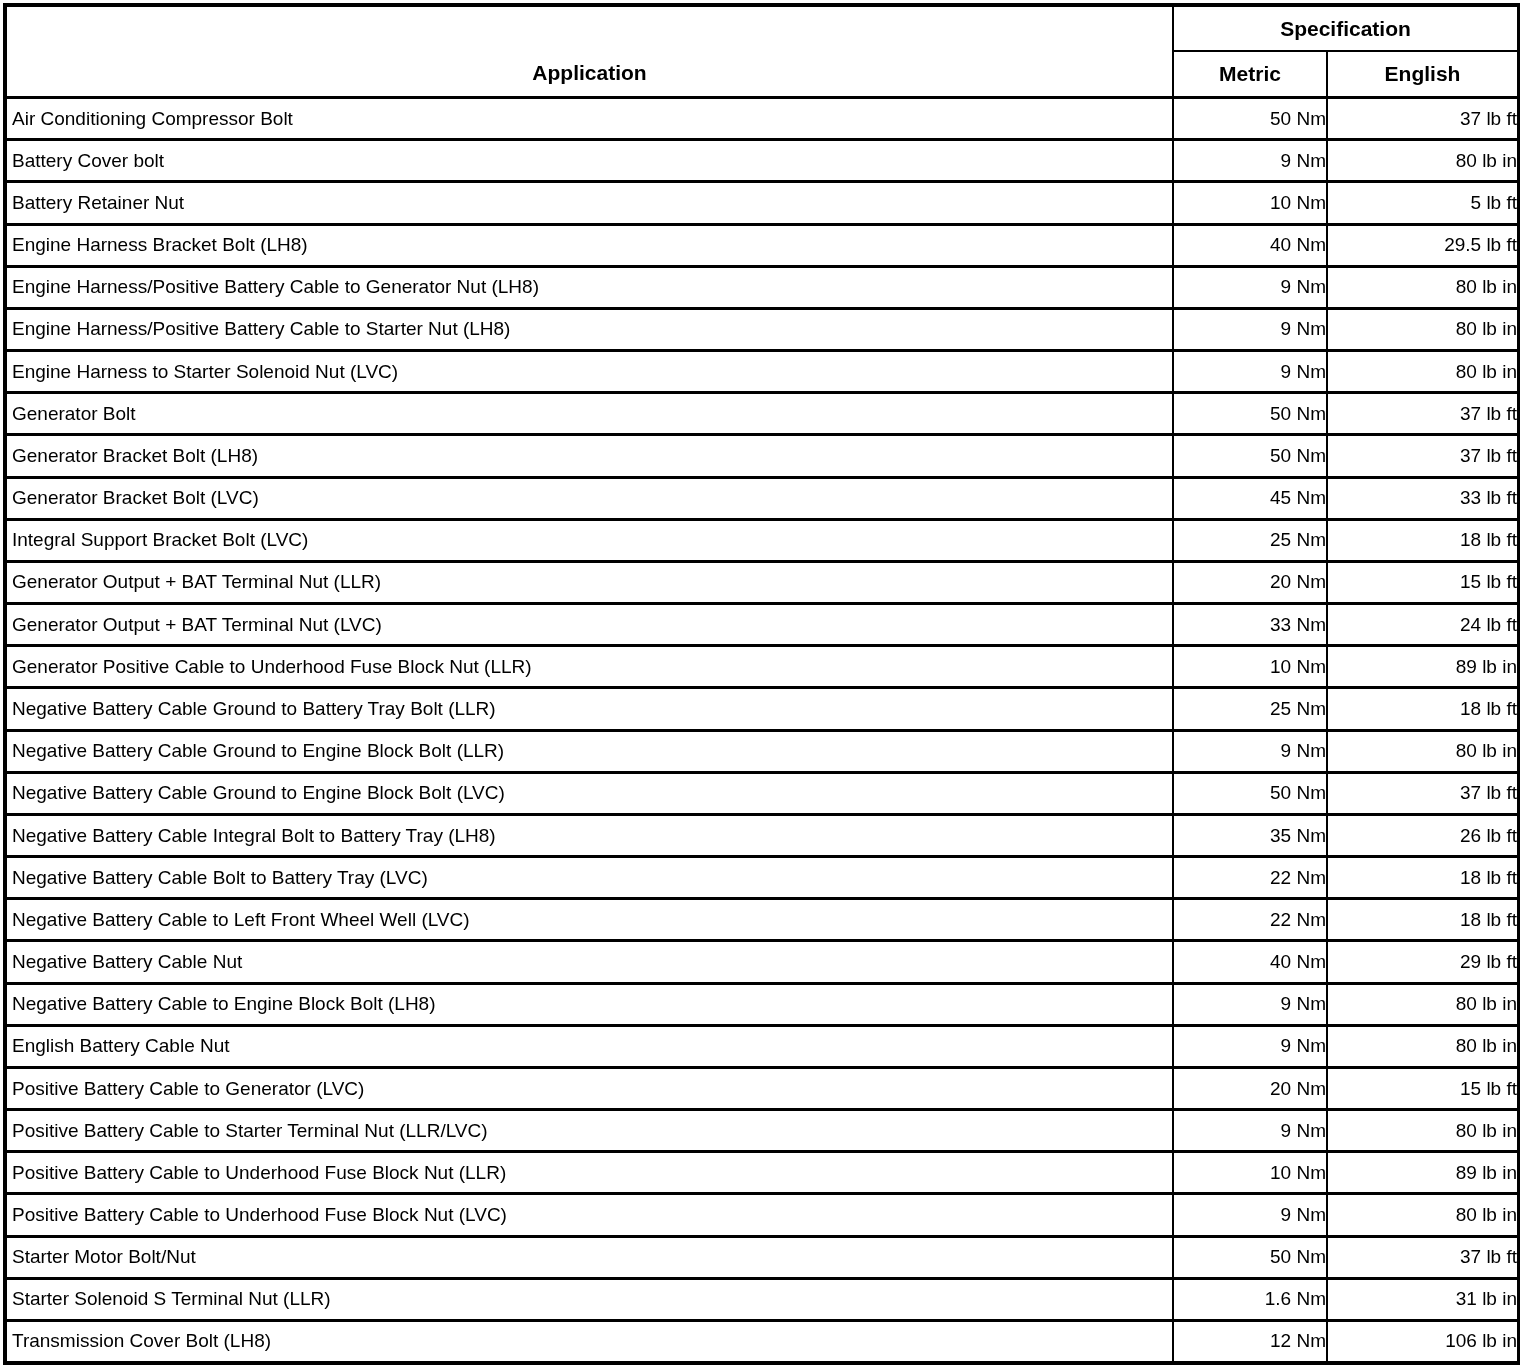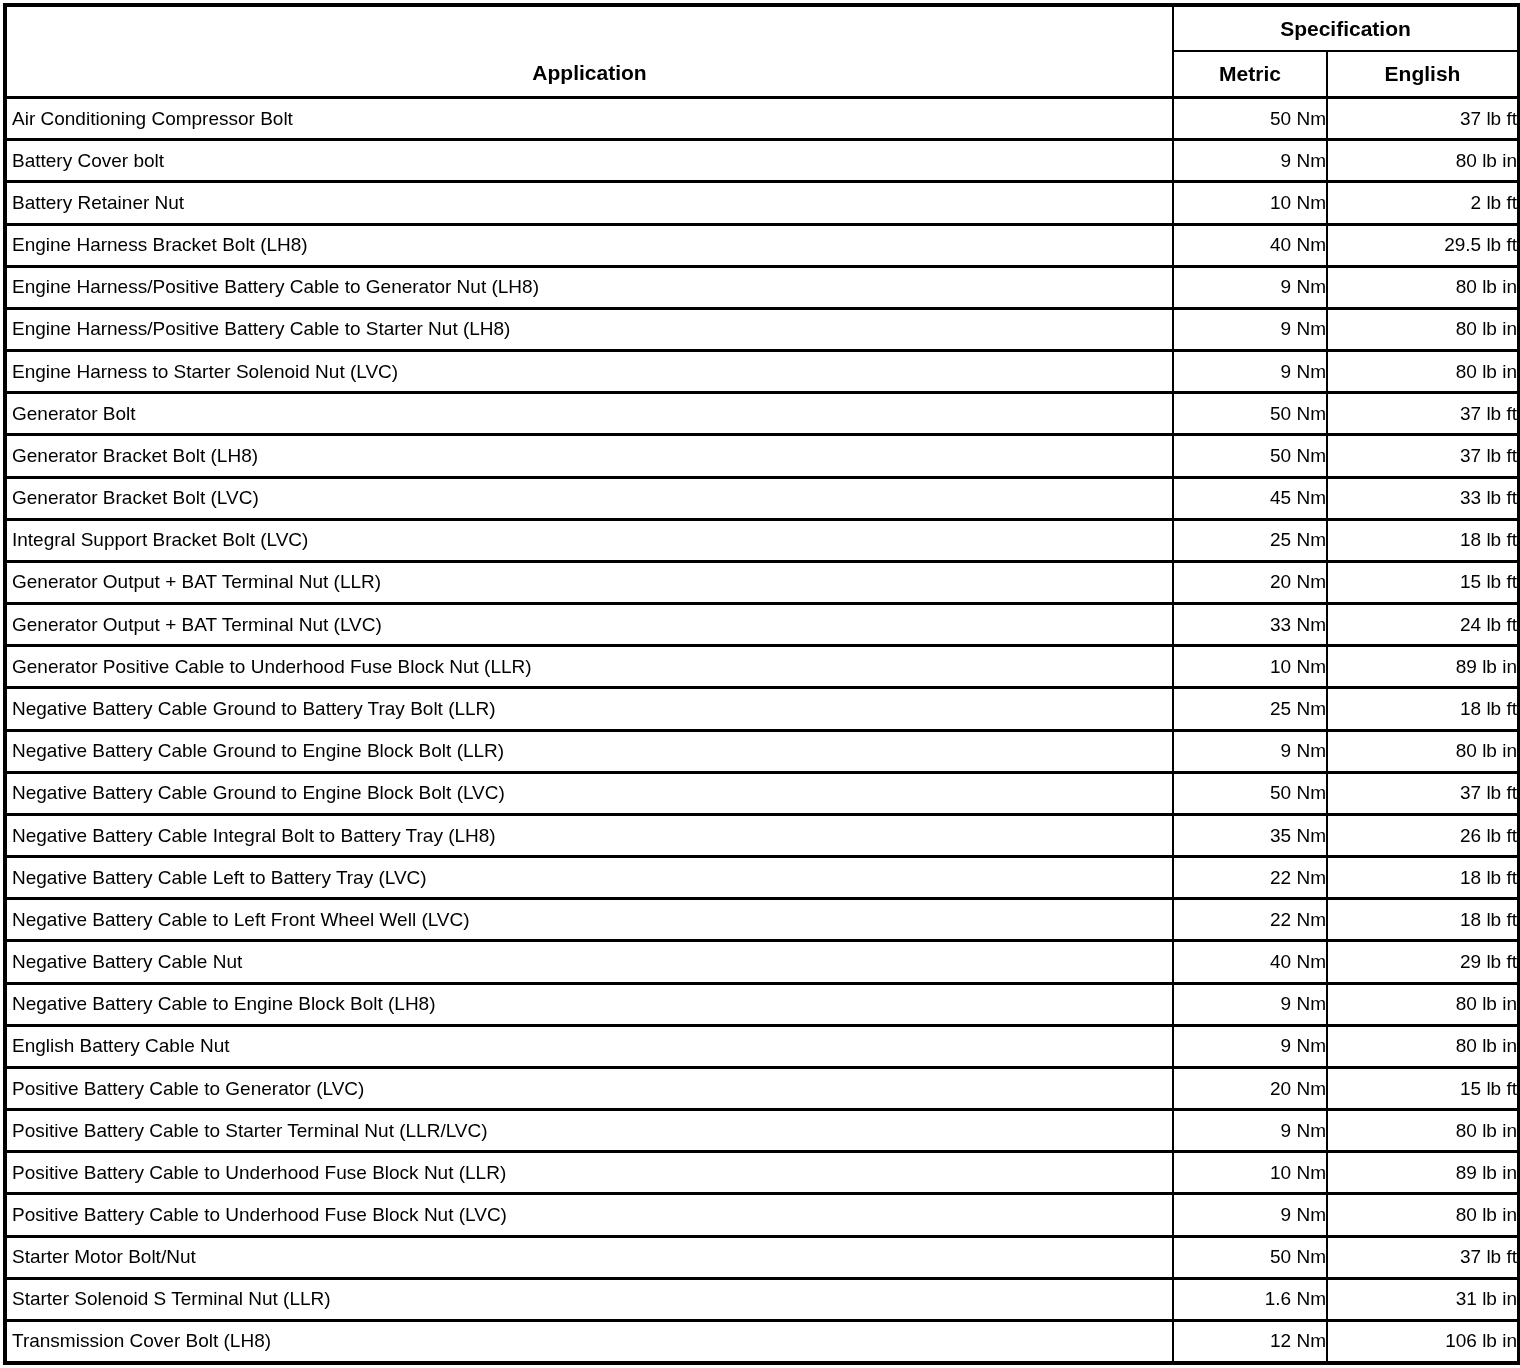--- a/index.html
+++ b/index.html
@@ -104,21 +104,21 @@
           <td class="cell-num">37 lb ft</td>
         </tr>
         <tr>
           <td class="cell-app">Battery Cover bolt</td>
           <td class="cell-num">9 Nm</td>
           <td class="cell-num">80 lb in</td>
         </tr>
         <tr>
           <td class="cell-app">Battery Retainer Nut</td>
           <td class="cell-num">10 Nm</td>
-          <td class="cell-num">2 lb ft</td>
+          <td class="cell-num">5 lb ft</td>
         </tr>
         <tr>
           <td class="cell-app">Engine Harness Bracket Bolt (LH8)</td>
           <td class="cell-num">40 Nm</td>
           <td class="cell-num">29.5 lb ft</td>
         </tr>
         <tr>
           <td class="cell-app">Engine Harness/Positive Battery Cable to Generator Nut (LH8)</td>
           <td class="cell-num">9 Nm</td>
           <td class="cell-num">80 lb in</td>
@@ -182,21 +182,21 @@
           <td class="cell-app">Negative Battery Cable Ground to Engine Block Bolt (LVC)</td>
           <td class="cell-num">50 Nm</td>
           <td class="cell-num">37 lb ft</td>
         </tr>
         <tr>
           <td class="cell-app">Negative Battery Cable Integral Bolt to Battery Tray (LH8)</td>
           <td class="cell-num">35 Nm</td>
           <td class="cell-num">26 lb ft</td>
         </tr>
         <tr>
-          <td class="cell-app">Negative Battery Cable Left to Battery Tray (LVC)</td>
+          <td class="cell-app">Negative Battery Cable Bolt to Battery Tray (LVC)</td>
           <td class="cell-num">22 Nm</td>
           <td class="cell-num">18 lb ft</td>
         </tr>
         <tr>
           <td class="cell-app">Negative Battery Cable to Left Front Wheel Well (LVC)</td>
           <td class="cell-num">22 Nm</td>
           <td class="cell-num">18 lb ft</td>
         </tr>
         <tr>
           <td class="cell-app">Negative Battery Cable Nut</td>

